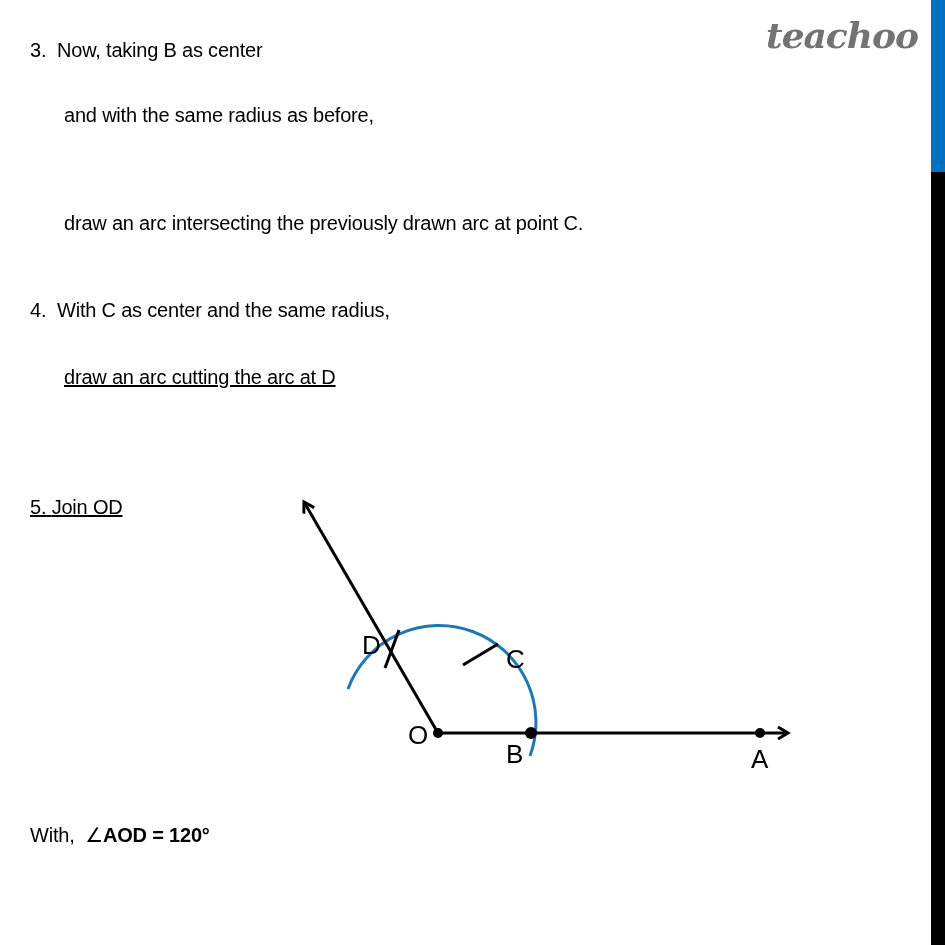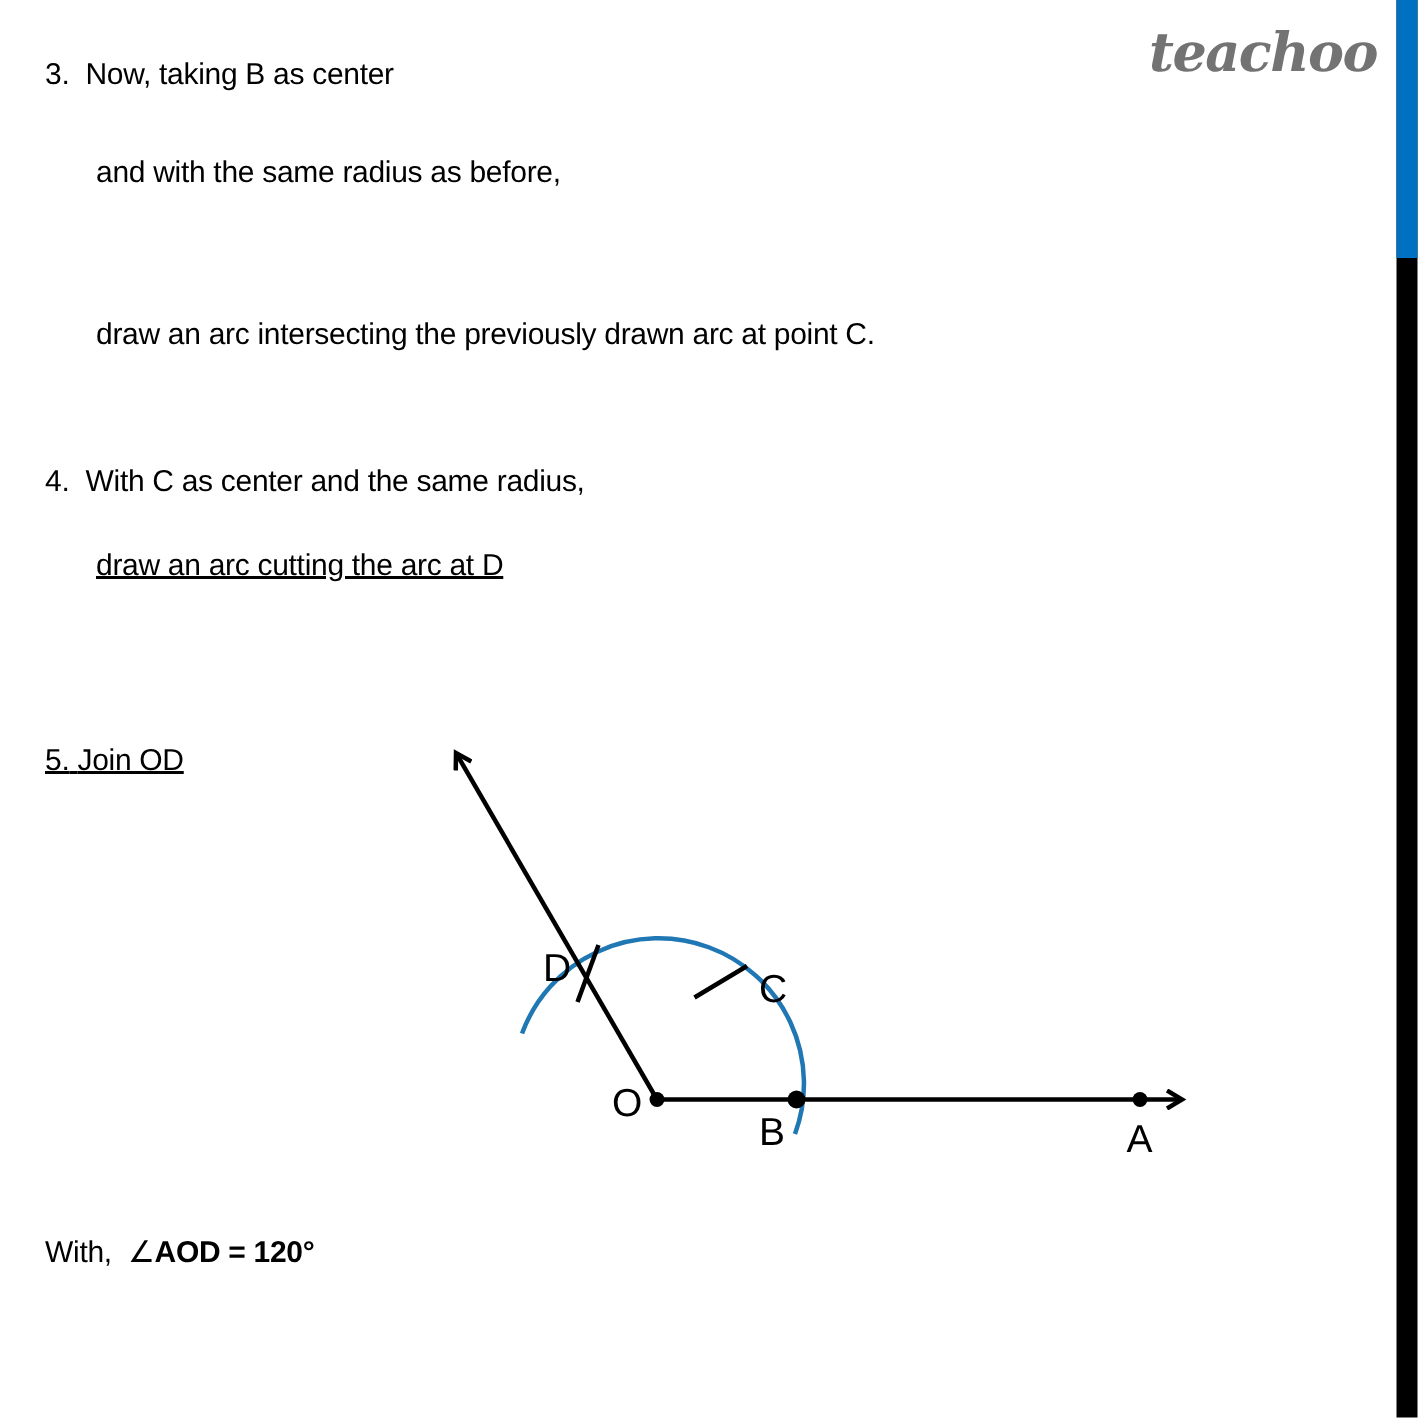--- a/index.html
+++ b/index.html
@@ -36,21 +36,21 @@
   <div class="sidebar-top" style="background:#0070c0;"></div>
 </div>
 
 <div class="line" style="left:30px; top:35px;">
   <span>3.</span>&nbsp;
   <span>Now, taking B as center</span>
 </div>
 <div class="line" style="left:64px; top:100px;">and with the same radius as before,</div>
 <div class="line" style="left:64px; top:167px;margin-top:41px;">draw an arc intersecting the previously drawn arc at point C.</div>
 
-<div class="line" style="left:30px; top:306px;text-align:center;">
+<div class="line" style="left:30px; top:295px;text-align:center;">
   <span>4.</span>&nbsp;
   <span>With C as center and the same radius,</span>
 </div>
 <div class="line" style="left:64px; top:362px;text-decoration:underline;">draw an arc cutting the arc at D</div>
 
 <div class="line" style="left:30px; top:492px;text-decoration:underline;">
   <span>5.</span>
   <span>Join OD</span>
 </div>
 

